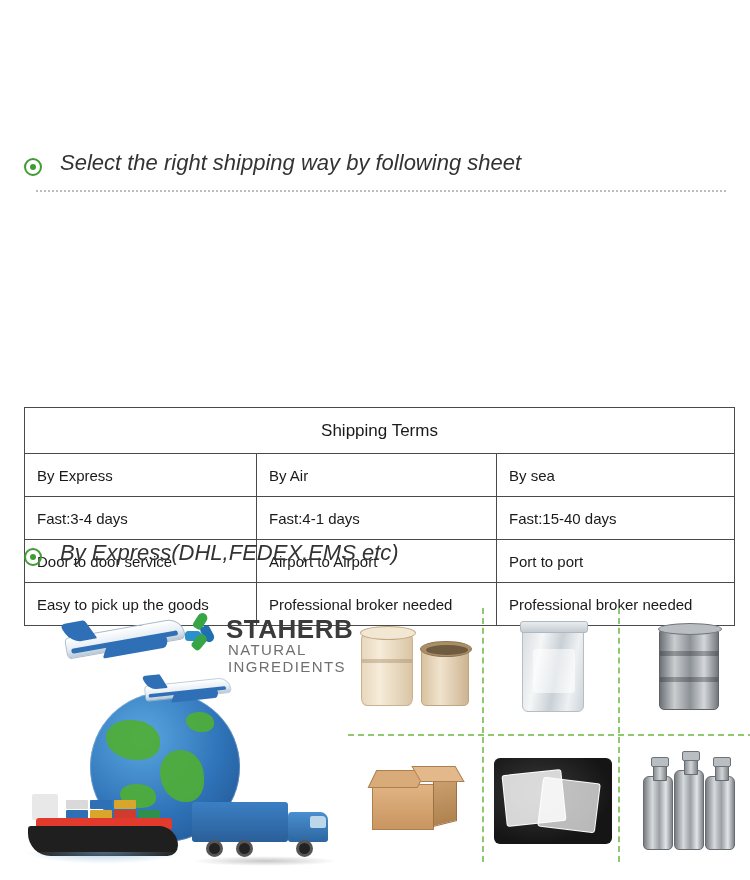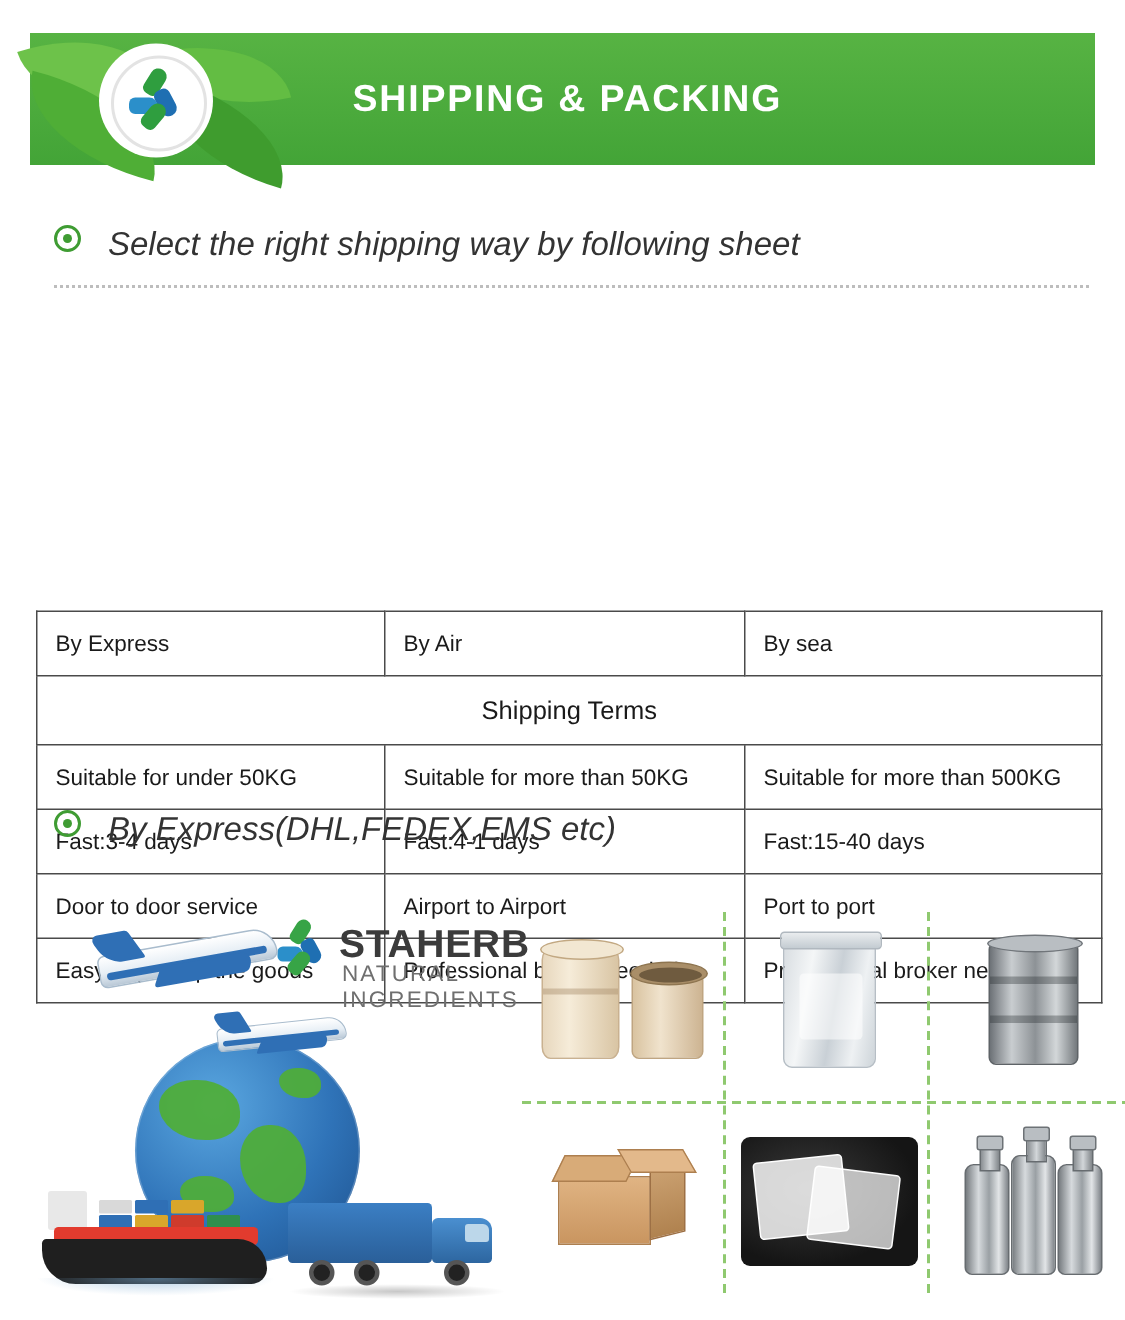--- a/index.html
+++ b/index.html
@@ -82,24 +82,24 @@
     border-radius: 6px 8px 8px 6px;
   }
   .logo-mark .b1 { left: 10px; top: 2px;  transform: rotate(-58deg); background:#2f9e3f; }
   .logo-mark .b2 { left: 17px; top: 16px; transform: rotate(62deg);  background:#1f6fb2; }
   .logo-mark .b3 { left: 2px;  top: 18px; transform: rotate(0deg);   background:#2b8fca; }
   .logo-mark .b4 { left: 9px;  top: 25px; transform: rotate(-50deg); background:#2f9e3f; }
 
   
   .sec-head {
     position: absolute;
-    left: 36px;
+    left: 24px;
     width: 690px;
     display: flex;
-    align-items: flex-start;
+    align-items: flex-end;
   }
   .sec-bullet {
     width: 18px; height: 18px;
     border-radius: 50%;
     border: 2px solid #3f9c33;
     margin-right: 18px;
     position: relative;
     flex: 0 0 auto;
   }
   .sec-bullet:after {
@@ -553,64 +553,42 @@
   }
   .bt1 { left: 2px; }
   .bt2 { left: 33px; height: 80px; }
   .bt3 { left: 64px; }
 </style>
 </head>
 <body>
 
 <div class="page">
 
-  <div class="header">
-    <div class="header-bar"></div>
-    <div class="logo-wrap">
-      <div class="leaf l1"></div>
-      <div class="leaf l2"></div>
-      <div class="leaf l3"></div>
-      <div class="leaf l4"></div>
-      <div class="logo-circle"></div>
-      <div class="logo-mark">
-        <span class="blade b1"></span>
-        <span class="blade b2"></span>
-        <span class="blade b3"></span>
-        <span class="blade b4"></span>
-      </div>
-    </div>
-    <div class="header-title">SHIPPING &amp; PACKING</div>
-  </div>
 
   <div class="sec-head sec1">
     <span class="sec-bullet"></span>
     <span class="sec-title">Select the right shipping way by following sheet</span>
   </div>
   <div class="dotted-rule rule1"></div>
 
   <div class="table-wrap">
     <table class="ship">
       <colgroup>
           <col class="c1">
           <col class="c2">
           <col class="c3">
         </colgroup>
       <tbody>
         <tr>
+          <td class="head" colspan="3">Shipping Terms</td>
+        </tr>
+        <tr>
           <td>By Express</td>
           <td>By Air</td>
           <td>By sea</td>
-        </tr>
-        <tr>
-          <td class="head" colspan="3">Shipping Terms</td>
-        </tr>
-        <tr>
-          <td>Suitable for under 50KG</td>
-          <td>Suitable for more than 50KG</td>
-          <td>Suitable for more than 500KG</td>
         </tr>
         <tr>
           <td>Fast:3-4 days</td>
           <td>Fast:4-1 days</td>
           <td>Fast:15-40 days</td>
         </tr>
         <tr>
           <td>Door to door service</td>
           <td>Airport to Airport</td>
           <td>Port to port</td>

